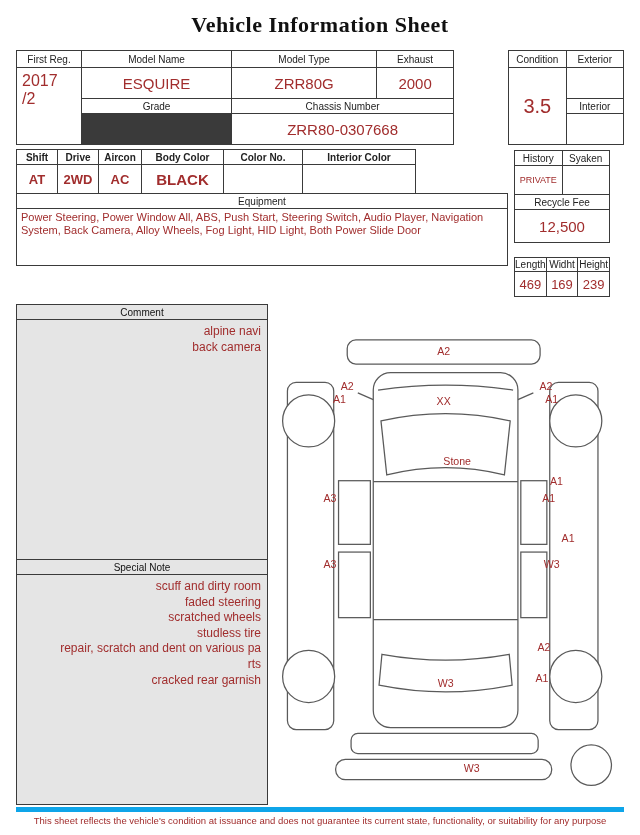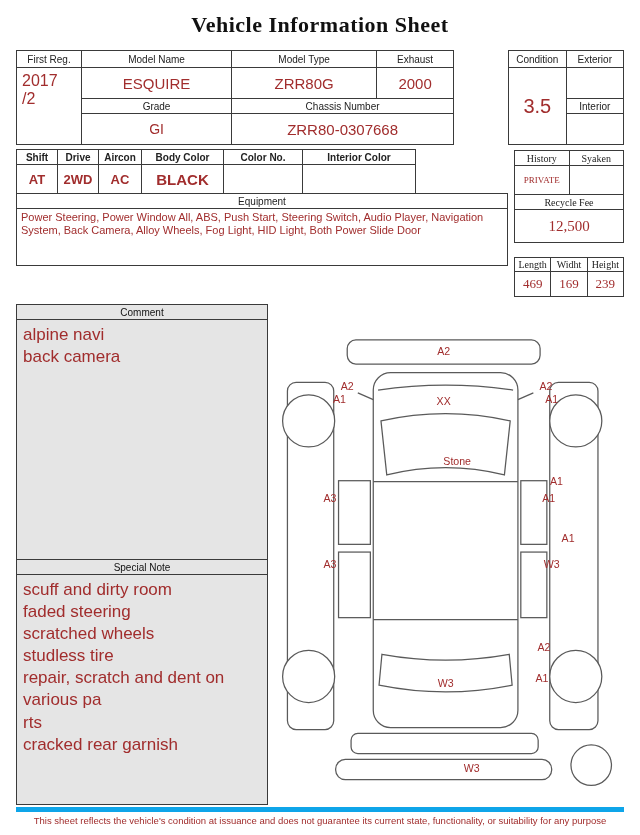--- a/index.html
+++ b/index.html
@@ -17,31 +17,31 @@
   .pre { white-space: pre-line; }
   
   .t1 { width: 492px; grid-template-columns: 64px 1fr 144px 76px; grid-template-rows: 16px 30px 14px 30px; }
   .t1r { width: 130px; grid-template-columns: 1fr 1fr; grid-template-rows: 16px 30px 14px 30px; margin-left: 48px; }
   .big { font-size: 20px; }
   
   .t2 { width: 492px; grid-template-columns: 40px 88px 1fr 78px 48px 64px; grid-template-rows: 14px 28px; }
   .t3 { width: 400px; margin-top: -1px; grid-template-columns: 40px 40px 42px 1fr 78px 112px; grid-template-rows: 14px 28px; font-weight: bold; }
   .t4 { width: 492px; margin-top: -1px; grid-template-columns: 1fr; grid-template-rows: 14px auto; }
   .equip-text { display: block; text-align: left; padding: 2px 4px; font-size: 11px; line-height: 1.2; min-height: 56px; }
-  .rbox { width: 110px; font-family: Liberation Serif, serif; }
+  .rbox { width: 96px; }
   .r1 { grid-template-columns: 1fr 1fr; grid-template-rows: 14px 28px; }
   .r2 { grid-template-columns: 1fr; grid-template-rows: 14px 32px; margin-top: -1px; }
   .r3 { grid-template-columns: 1fr 1fr 1fr; grid-template-rows: 13px 24px; margin-top: 14px; }
   
   .bottom { margin-top: 7px; display: flex; gap: 4px; }
   .notes-col { width: 252px; }
   .note-box { border: 1px solid var(--border); background: #e5e5e5; }
   .note-box + .note-box { margin-top: -1px; }
   .note-hdr { border-bottom: 1px solid var(--border); height: 15px; display: flex; align-items: center; justify-content: center; font-size: 10px; }
-  .note-body { padding: 4px 6px; color: var(--accent); font-size: 17px; line-height: 1.3; text-align: left; }
+  .note-body { padding: 4px 6px; color: var(--accent); font-size: 12px; line-height: 1.3; text-align: right; }
   .comment-body { height: 239px; }
   .special-body { height: 229px; }
   .diagram { position: relative; flex: 1; height: 500px; }
   .diagram svg { width: 100%; height: 100%; display: block; }
   .car-lines { fill: none; stroke: #5a5a5a; stroke-width: 1.3; }
   #marks-group text { font-family: "Liberation Sans", sans-serif; font-size: 11px; fill: var(--accent); }
   .footer { margin-top: 2px; border-top: 5px solid #0ea5e9; padding: 3px 10px 0; font-size: 9.5px; color: var(--accent); text-align: center; }
   .sz13 { font-size: 13px; } .sz14 { font-size: 14px; } .sz16 { font-size: 16px; }
   .sz11 { font-size: 11px; } .sz9 { font-size: 9px; }
 </style>
@@ -58,21 +58,20 @@
       <div class="cell hdr" style="grid-area:1/2">Model Name</div>
       <div class="cell hdr" style="grid-area:1/3">Model Type</div>
       <div class="cell hdr" style="grid-area:1/4">Exhaust</div>
       <div class="cell val pre left-top" style="grid-area:2/1/5/2; padding:4px 0 0 5px; font-size:16px; line-height:1.15;">2017
 /2</div>
       <div class="cell val" style="grid-area:2/2">ESQUIRE</div>
       <div class="cell val" style="grid-area:2/3">ZRR80G</div>
       <div class="cell val" style="grid-area:2/4">2000</div>
       <div class="cell hdr" style="grid-area:3/3/4/5">Chassis Number</div>
       <div class="cell hdr" style="grid-area:3/2">Grade</div>
-      <div class="cell val sz14" style="grid-area:4/2">GI</div>
       <div class="cell val" style="grid-area:4/3/5/5">ZRR80-0307668</div>
     </div>
 
     <div class="grid t1r">
       <div class="cell hdr" style="grid-area:1/1">Condition</div>
       <div class="cell hdr" style="grid-area:1/2">Exterior</div>
       <div class="cell val big" style="grid-area:2/1/5/2">3.5</div>
       <div class="cell" style="grid-area:2/2"></div>
       <div class="cell hdr" style="grid-area:3/2">Interior</div>
       <div class="cell" style="grid-area:4/2"></div>

